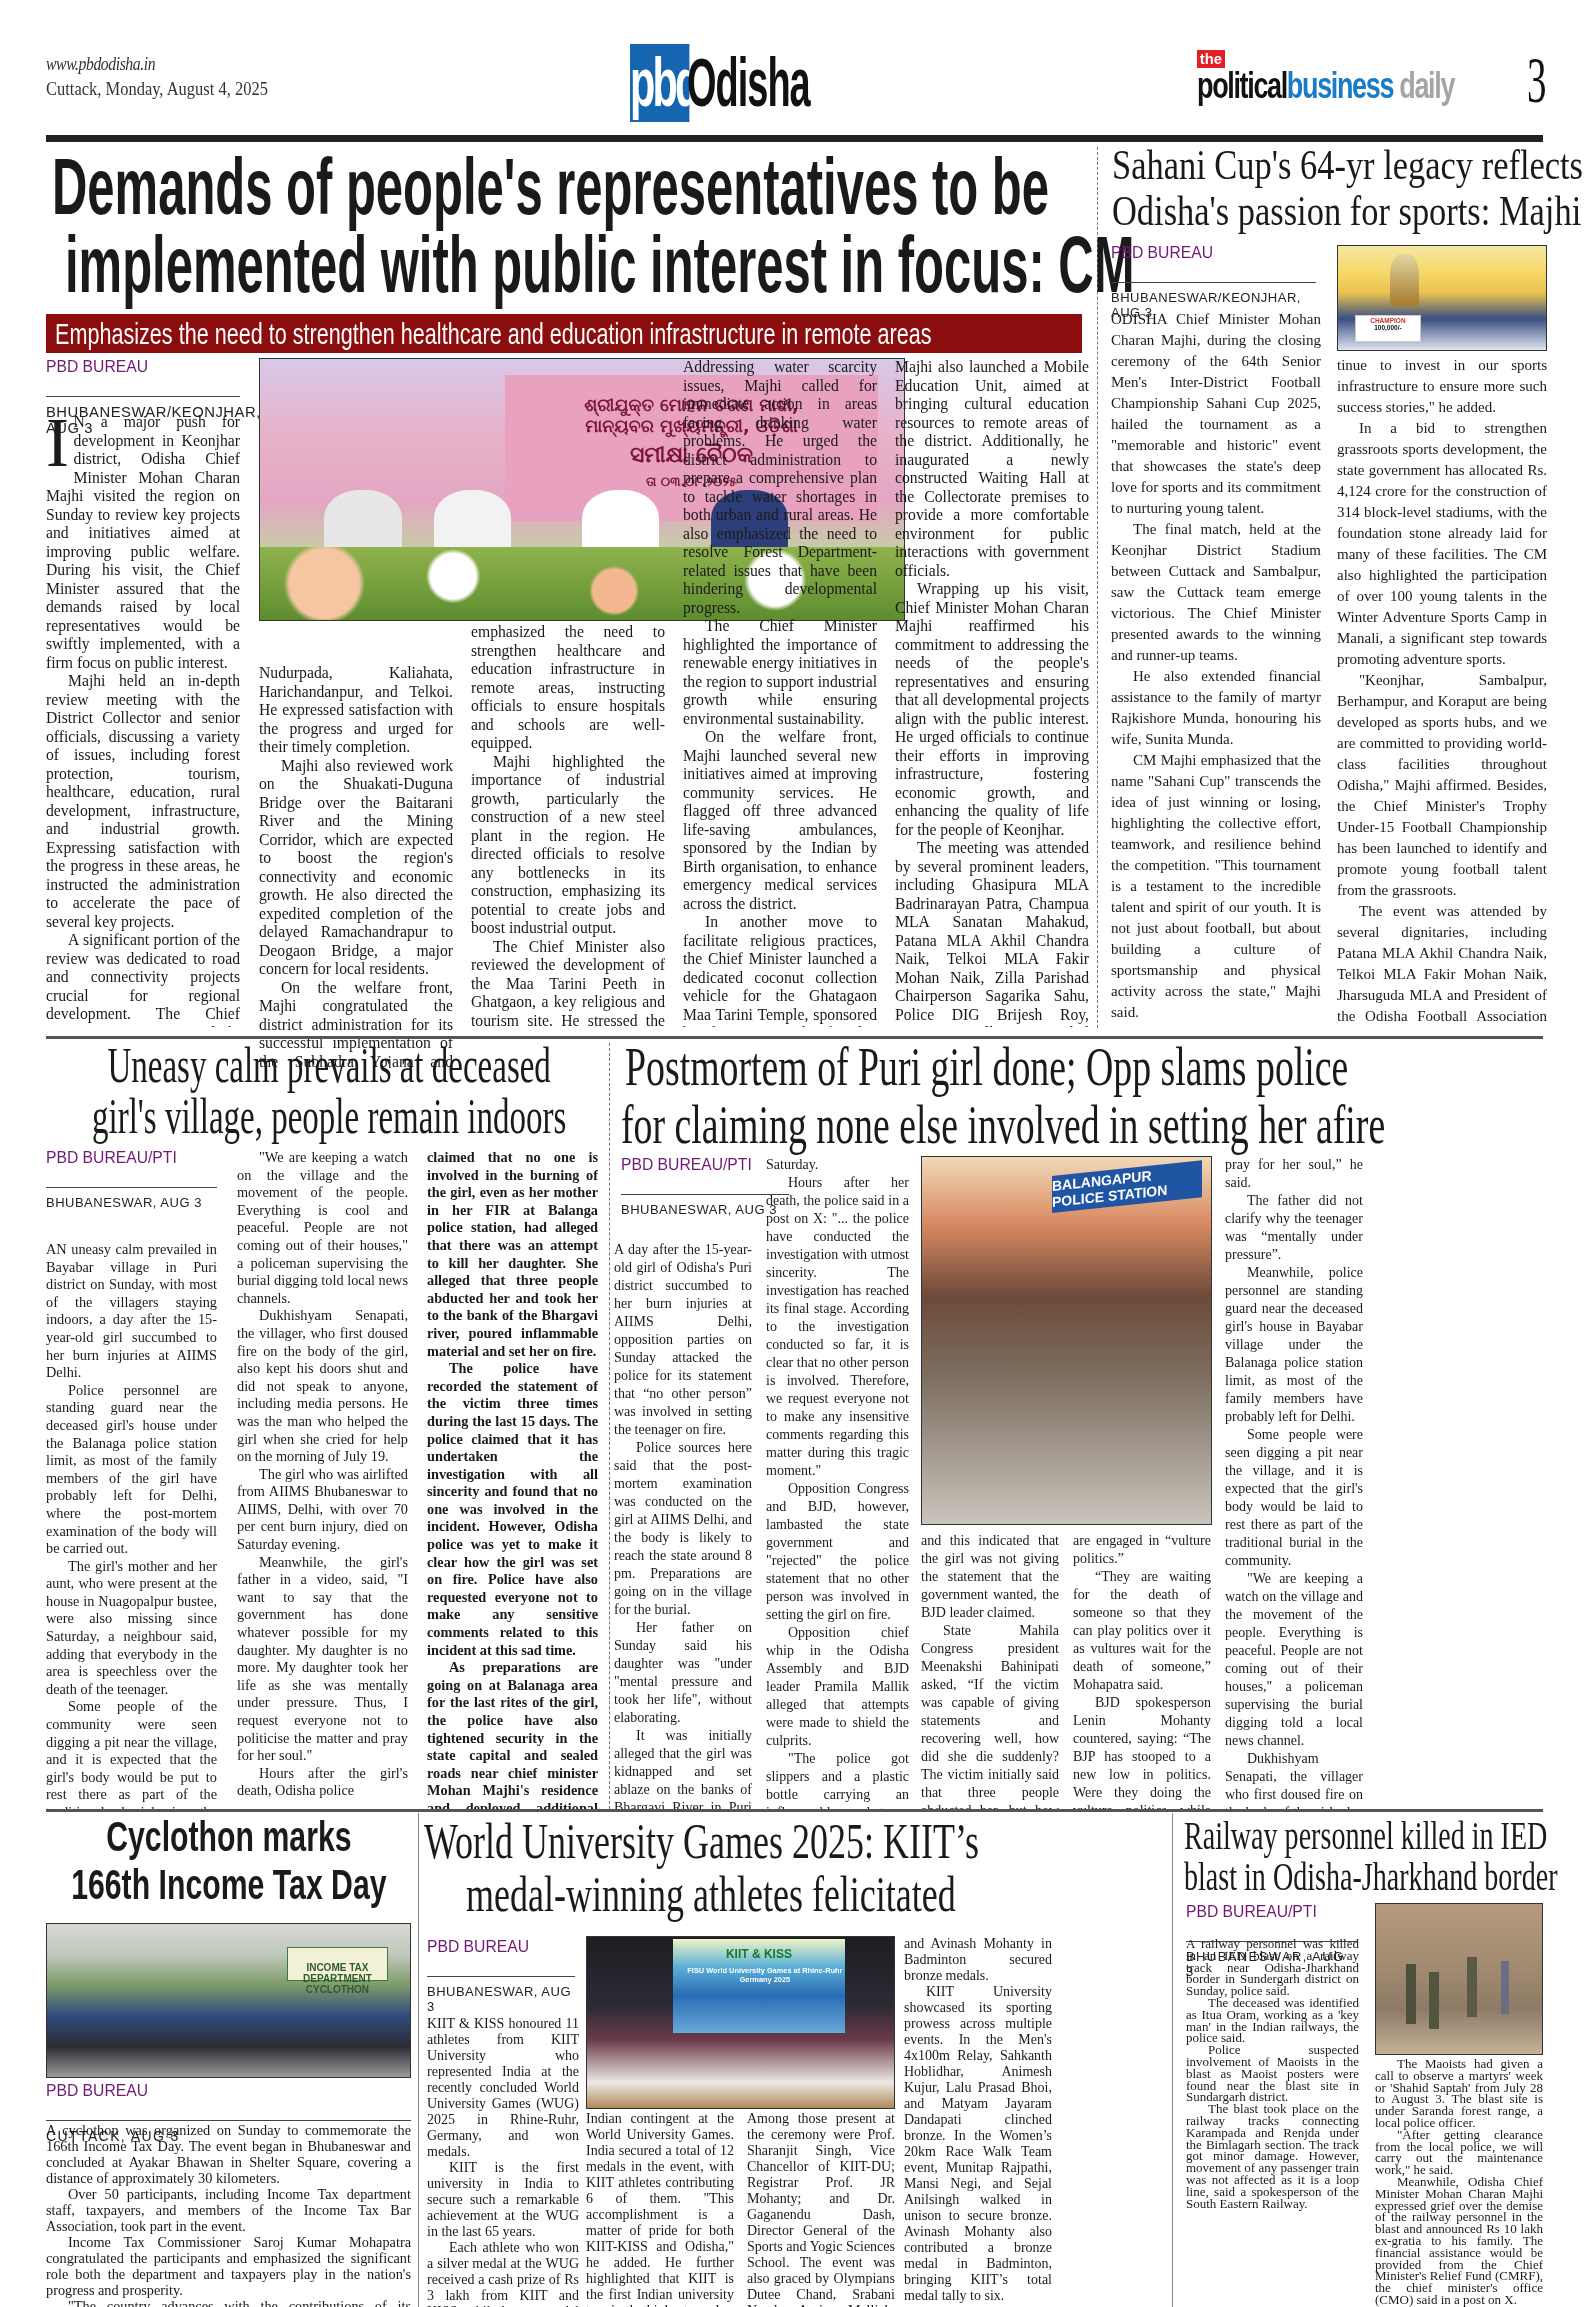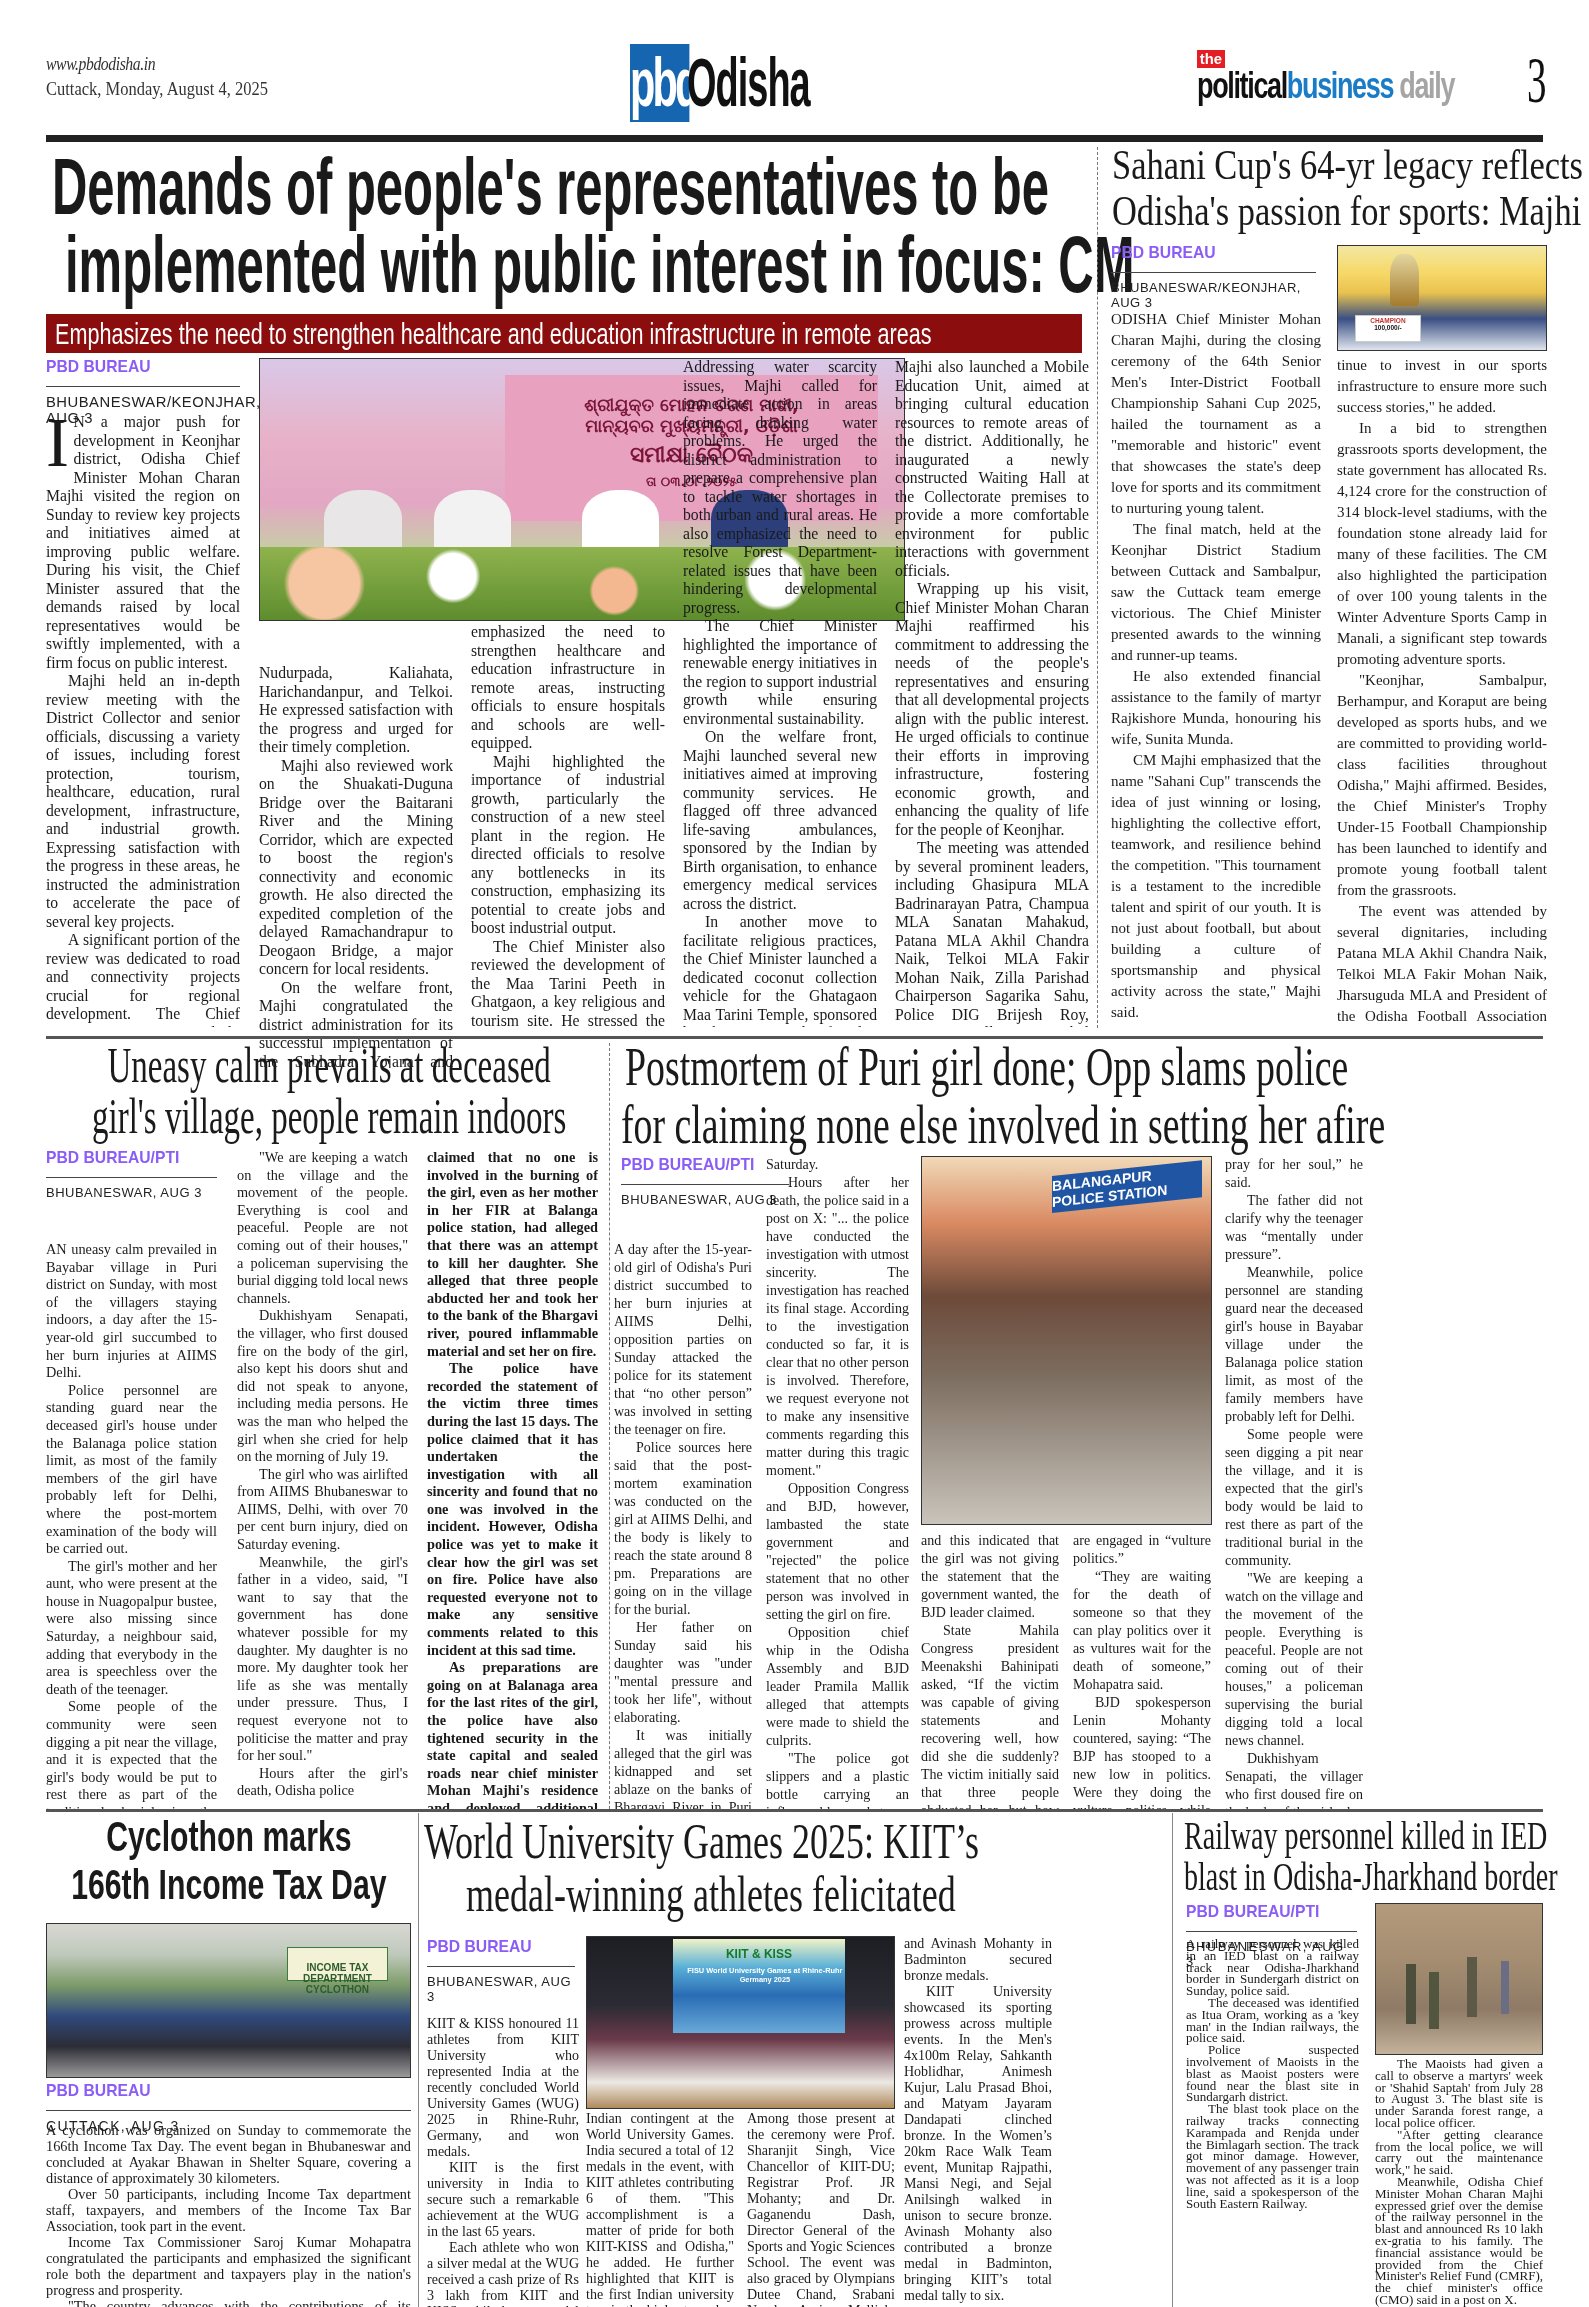--- a/index.html
+++ b/index.html
@@ -23,21 +23,21 @@
   .vdash { width: 0; border-left: 1.4px dashed #777; }
   .vsolid { width: 0; border-left: 1.4px solid #888; }
 
   
   .hl-big { font-family: "Liberation Sans", sans-serif; font-weight: bold; color: #1a1a1a; line-height: 1.0; transform-origin: left top; }
   .hl-serif { font-family: "Liberation Serif", serif; color: #1a1a1a; line-height: 1.02; transform-origin: left top; text-align: center; }
 
   .kicker { background: #8b0d0d; color: #ffffff; font-family: "Liberation Sans", sans-serif; font-size: 30px; line-height: 40px; padding-left: 9.2px; white-space: nowrap; overflow: hidden; }
   .kicker span { display: inline-block; transform: scaleX(0.72); transform-origin: left; }
 
-  .byline { font-family: "Liberation Sans", sans-serif; font-weight: bold; font-size: 15.7px; letter-spacing: 0px; color: #8b5cf6; padding-bottom: 10px; border-bottom: 1.4px solid #444; transform-origin: left; }
+  .byline { font-family: "Liberation Sans", sans-serif; font-weight: normal; font-size: 15.7px; letter-spacing: 0px; color: #701a75; padding-bottom: 20px; border-bottom: 1.4px solid #444; transform-origin: left; }
   .dateline { font-family: "Liberation Sans", sans-serif; font-size: 14.8px; color: #222; margin-top: 7.4px; letter-spacing: 0.5px; }
 
   .col { font-family: "Liberation Serif", serif; font-size: 15px; line-height: 20px; text-align: justify; hyphens: auto; color: #1a1a1a; overflow: hidden; }
   .col p { text-indent: 22px; }
   .col p.first { text-indent: 0; }
   .col.narrow { font-size: 14px; line-height: 18px; }
   .col.wide { font-size: 15.7px; line-height: 18.5px; }
 
   .dropcap { float: left; font-size: 69px; line-height: 55px; margin: 2.8px 4.6px 0 0; font-family: "Liberation Serif", serif; }
 

